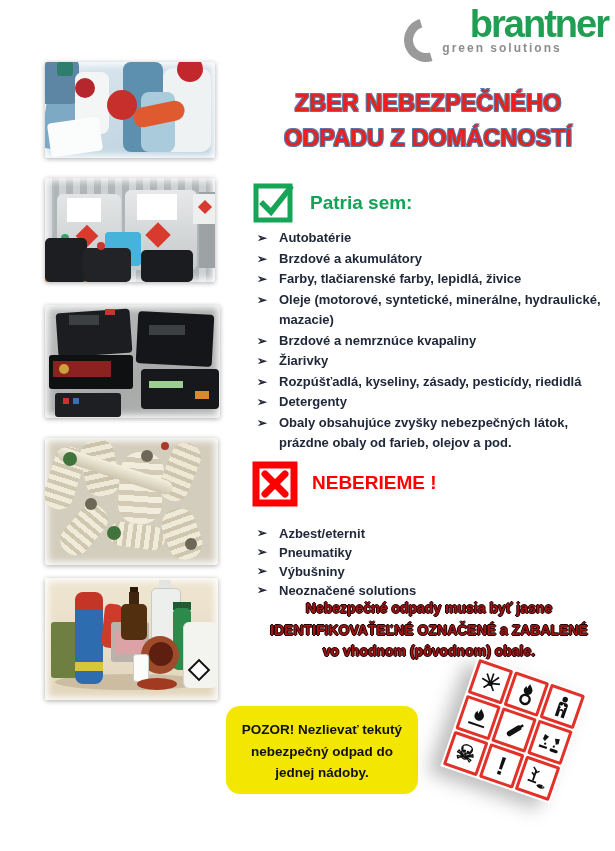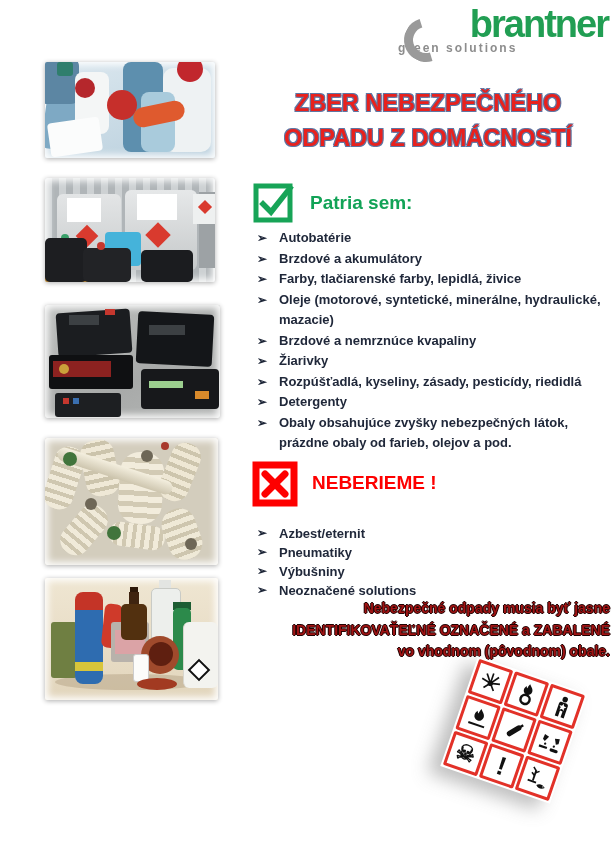--- a/index.html
+++ b/index.html
@@ -14,21 +14,21 @@
   .logo .swoosh{
     position:absolute;left:6px;top:14px;width:26px;height:26px;border-radius:50%;
     border:9px solid #9a9a9a;border-top-color:transparent;border-right-color:transparent;
     transform:rotate(28deg);
   }
   .logo .brand{
     position:relative;display:block;text-align:right;
     font-size:38px;font-weight:bold;letter-spacing:-2px;color:#219e53;line-height:40px;
   }
   .logo .tagline{
-    display:block;text-align:left;color:#8d8d8d;font-size:12px;font-weight:bold;
+    display:block;text-align:center;color:#8d8d8d;font-size:12px;font-weight:bold;
     letter-spacing:2px;margin-top:-3px;padding-right:2px;
   }
 
   
   .title{
     position:absolute;left:248px;top:86px;width:360px;text-align:center;
     font-size:23.5px;font-weight:bold;line-height:35px;color:#e8211d;
     text-shadow:-1px -1px 0 #5f76a3,1px -1px 0 #5f76a3,-1px 1px 0 #5f76a3,1px 1px 0 #5f76a3;
   }
 
@@ -42,21 +42,21 @@
   .hazard-list{position:absolute;left:255px;width:352px;list-style:none;margin:0;padding:0;}
   .hazard-list li{
     position:relative;padding-left:24px;font-weight:bold;font-size:13px;
     color:#20283a;line-height:20.5px;
   }
   #reject-list li{line-height:19px;}
   .hazard-list .marker{position:absolute;left:2px;top:0;font-size:12px;color:#20283a;}
 
   
   .notice{
-    position:absolute;left:248px;top:598px;width:362px;text-align:right;
+    position:absolute;left:248px;top:598px;width:362px;text-align:center;
     font-size:14px;font-weight:bold;line-height:21.5px;color:#a01414;
     text-shadow:-1px 0 0 #220303,1px 0 0 #220303,0 -1px 0 #220303,0 1px 0 #220303;
   }
 
   
   .warning-box{
     position:absolute;left:226px;top:706px;width:192px;height:88px;background:#f3e600;
     border-radius:14px;text-align:center;font-size:13.5px;font-weight:bold;color:#111;
     line-height:21.5px;padding-top:13px;box-sizing:border-box;
   }
@@ -282,20 +282,26 @@
       </li>
     </ul>
 
   <div class="notice">
 
   <div>Nebezpečné odpady musia byť jasne</div>
       <div>IDENTIFIKOVAŤEĽNÉ OZNAČENÉ a ZABALENÉ</div>
       <div>vo vhodnom (pôvodnom) obale.</div>
     </div>
 
+  <div class="warning-box">
+
+  <div>POZOR! Nezlievať tekutý</div>
+      <div>nebezpečný odpad do</div>
+      <div>jednej nádoby.</div>
+    </div>
 
 
   <div class="pict-wrap">
     <div class="pict-grid">
       <div class="pict">
         <svg viewBox="0 0 24 24" fill="#111">
           <g stroke="#111" stroke-width="1.6">
             <line x1="12" y1="13" x2="6" y2="5"></line>
               <line x1="12" y1="13" x2="12" y2="3"></line>
             <line x1="12" y1="13" x2="18" y2="5"></line>

